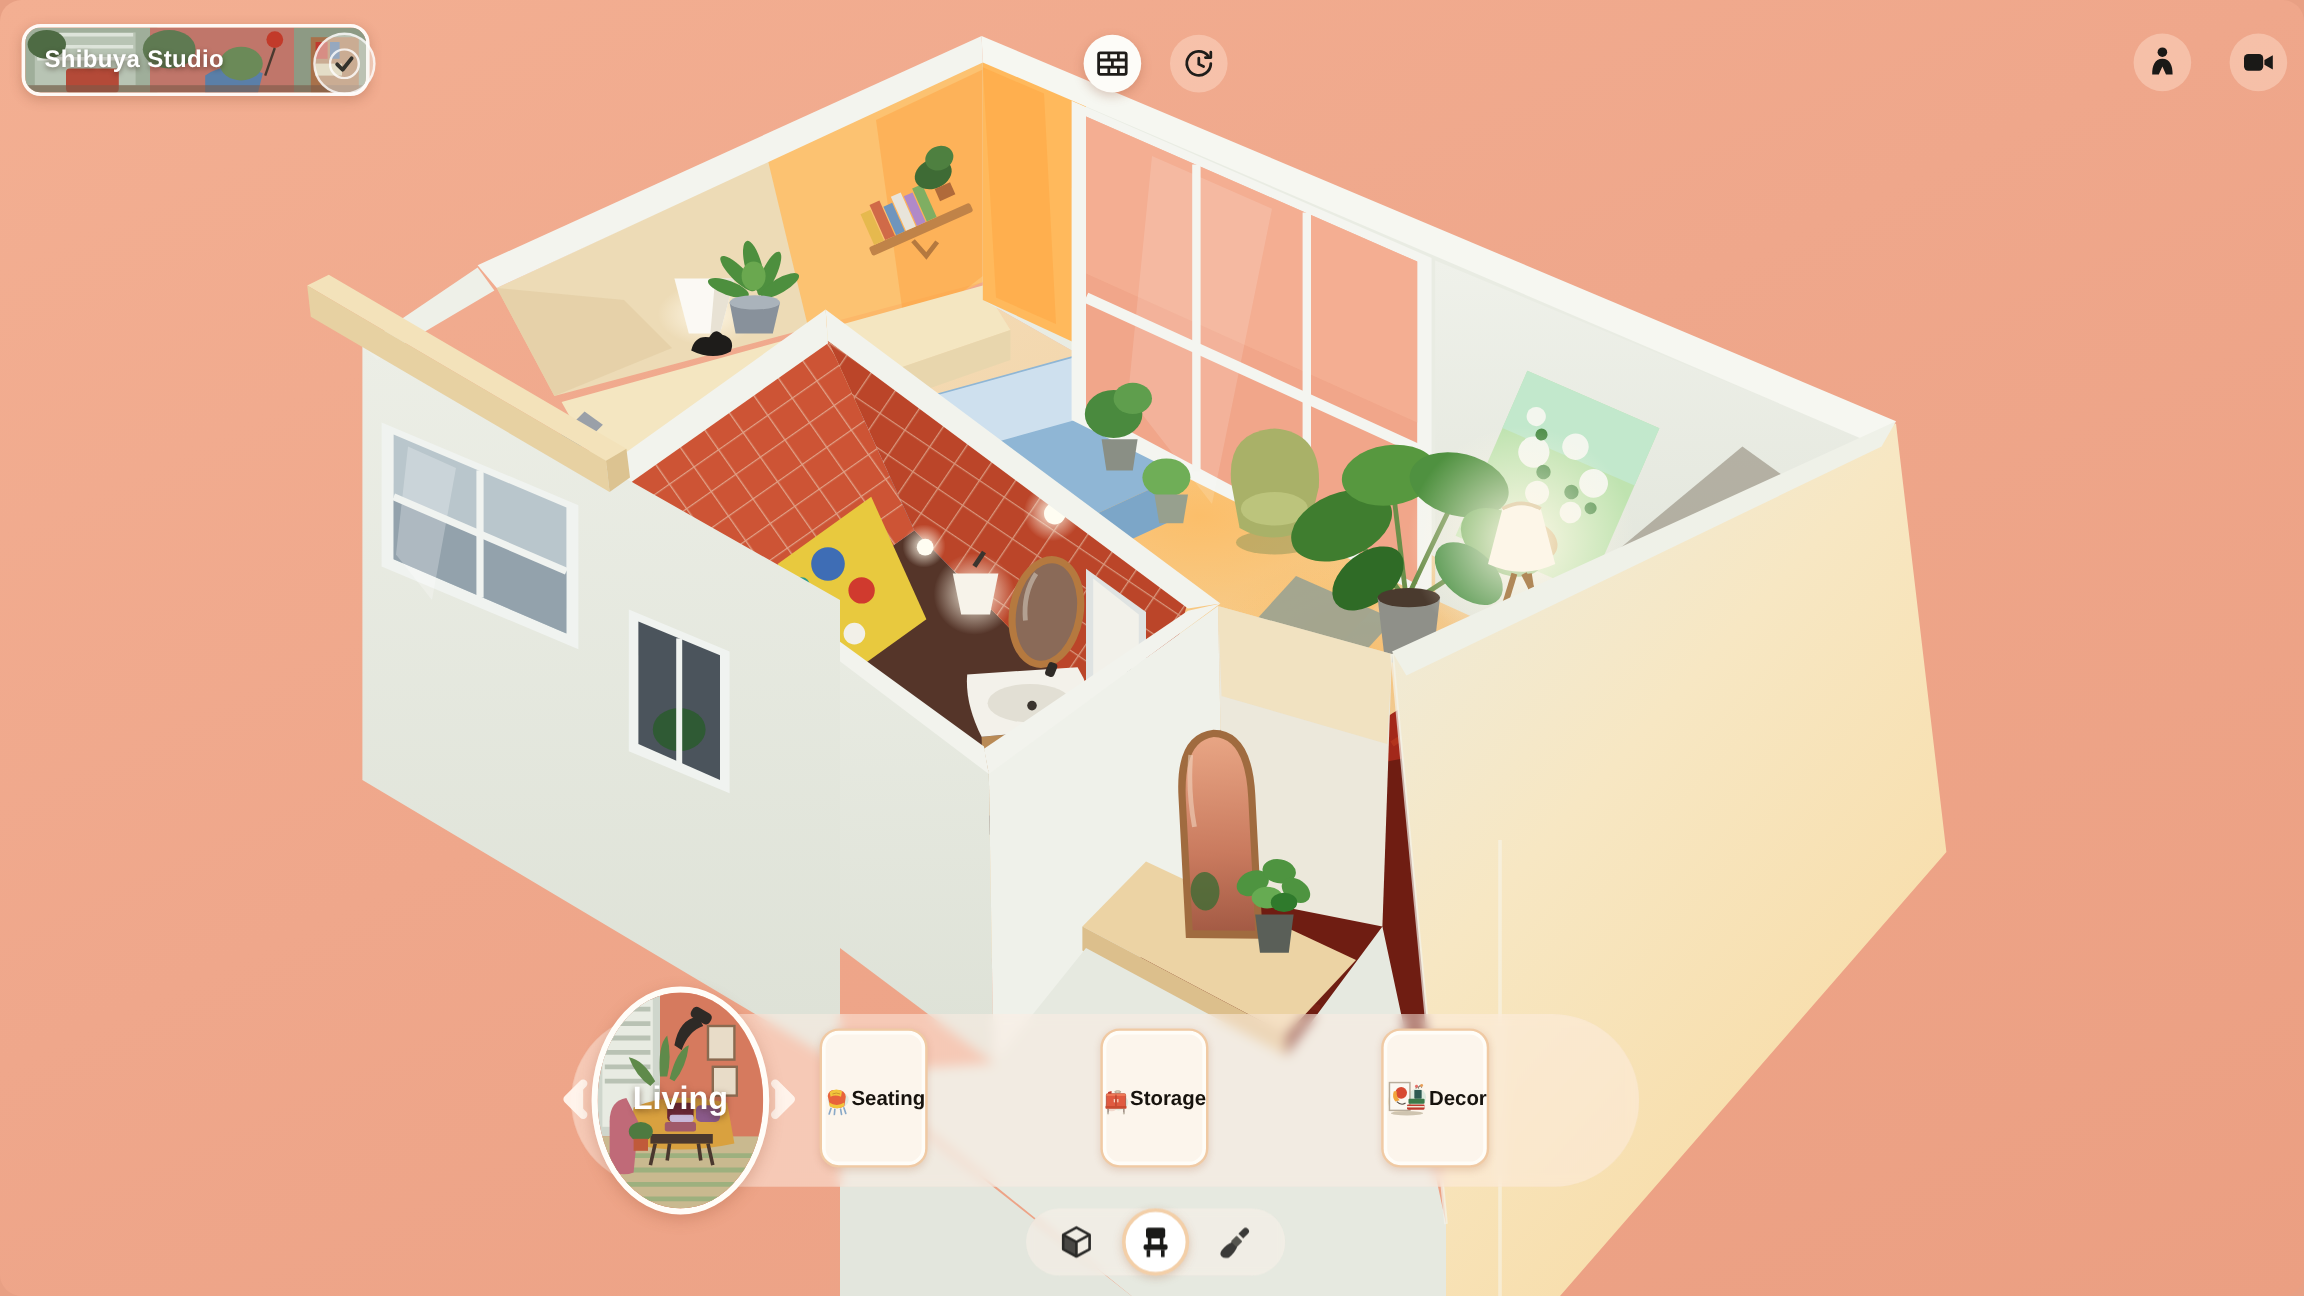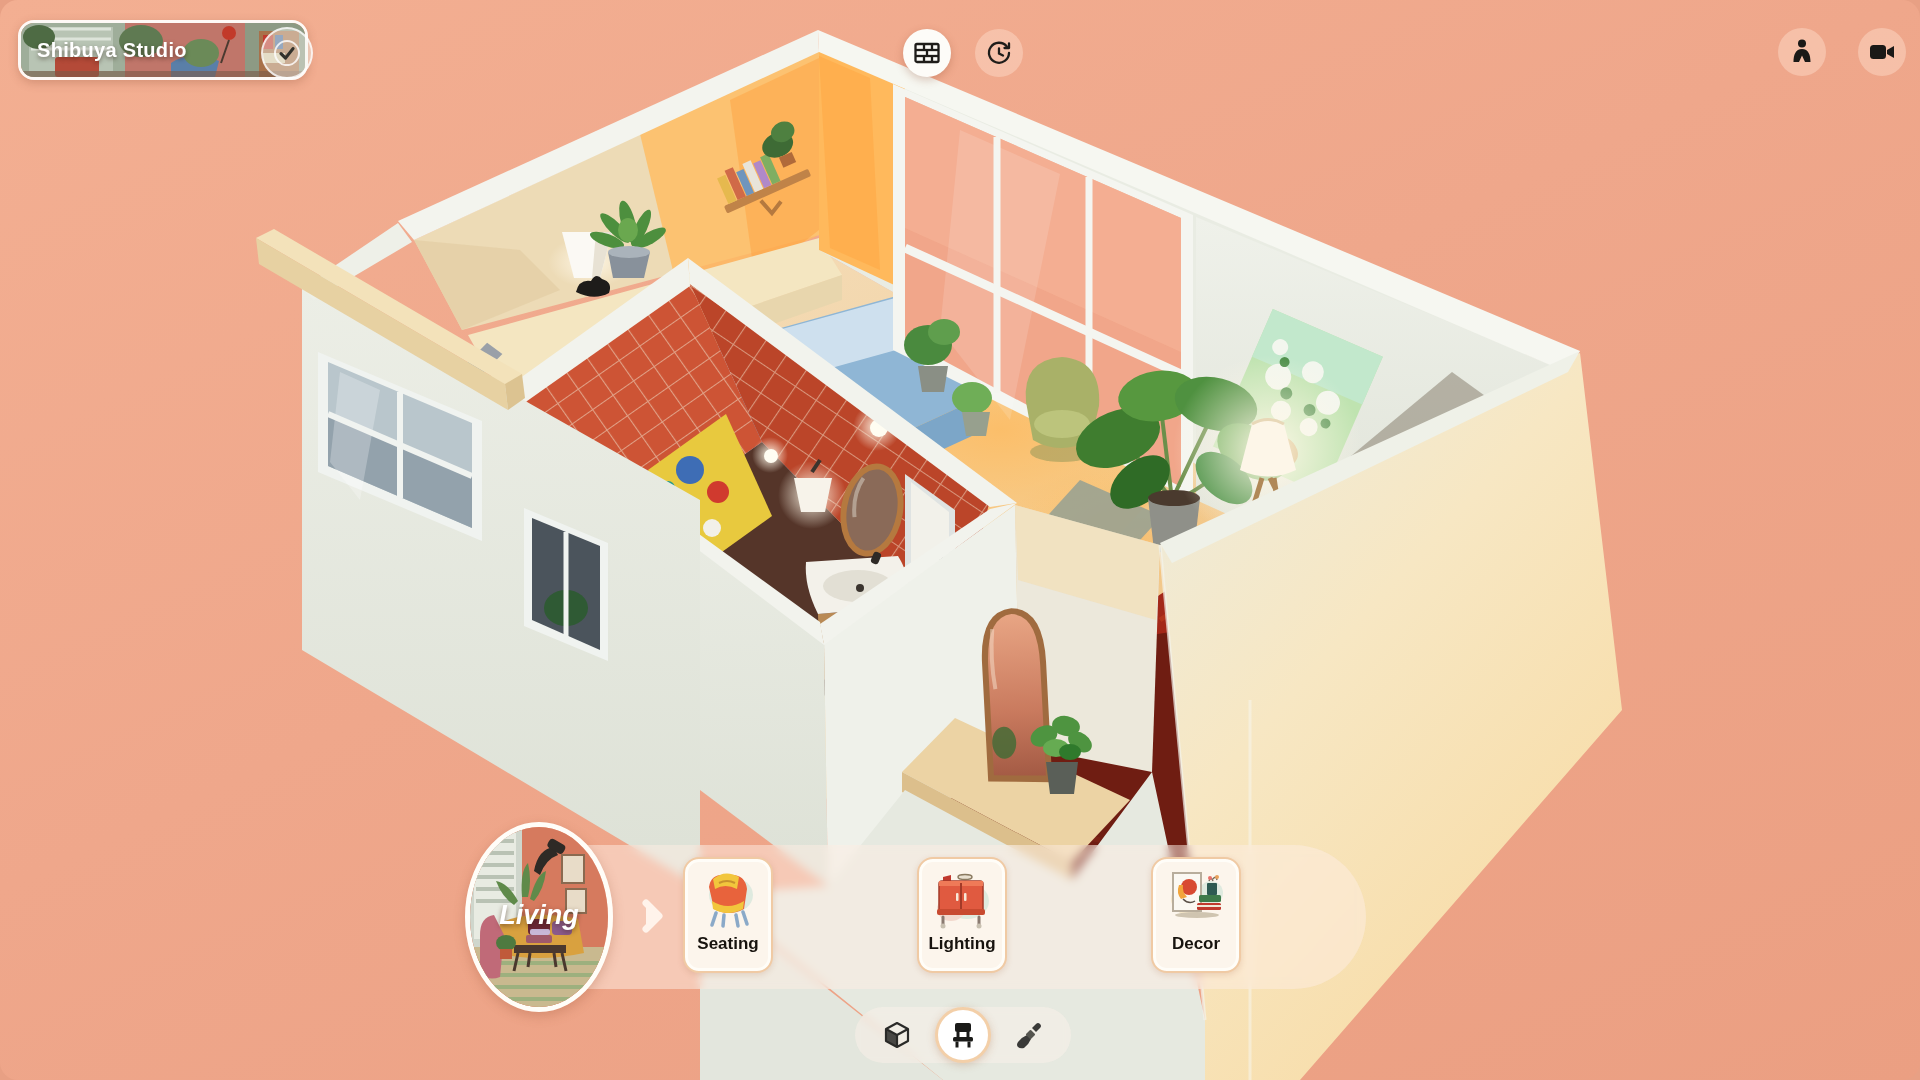--- a/index.html
+++ b/index.html
@@ -20,32 +20,32 @@
              border-radius:50%;background:rgba(245,243,238,.45);border:2px solid rgba(255,255,255,.75);
              display:flex;align-items:center;justify-content:center;}
   
   .btn-round{position:absolute;width:48px;height:48px;border-radius:50%;
              display:flex;align-items:center;justify-content:center;cursor:pointer;}
   .btn-ghost{background:rgba(255,227,209,.42);}
   .btn-white{background:#fdfcf8;box-shadow:0 3px 9px rgba(140,70,40,.28);}
   
   .carousel-bar{position:absolute;left:476px;top:845px;width:890px;height:144px;border-radius:72px;
              background:rgba(253,238,228,.5);backdrop-filter:blur(5px);}
-  .room-oval{position:absolute;left:465px;top:822px;width:148px;height:190px;border-radius:50%;
+  .room-oval{position:absolute;left:493px;top:822px;width:148px;height:190px;border-radius:50%;
              border:5px solid #fffdf8;overflow:hidden;cursor:pointer;
-             box-shadow:0 4px 12px rgba(150,80,50,.28);font-style:italic;}
+             box-shadow:0 4px 12px rgba(150,80,50,.28);}
   .room-oval .oval-label{position:absolute;left:0;right:0;top:50%;transform:translateY(-55%);
              text-align:center;color:#fff;font-size:27px;font-weight:700;
              text-shadow:0 2px 5px rgba(60,30,15,.55);}
   .car-arrow{position:absolute;top:898px;width:26px;height:36px;cursor:pointer;}
   
   .cat-card{position:absolute;top:857px;width:90px;height:116px;border-radius:16px;
              background:#fcf5ec;border:2px solid #f0caa4;cursor:pointer;
              box-shadow:inset 0 0 0 3px #fffdf8,0 2px 6px rgba(160,90,50,.18);
-             display:flex;flex-direction:column;align-items:center;}
+             display:flex;flex-direction:row;align-items:center;}
   .cat-card.hl{outline:4px solid rgba(255,255,255,.95);outline-offset:0px;
              box-shadow:inset 0 0 0 3px #fffdf8,0 0 14px rgba(255,255,255,.9);}
   .cat-card .cat-icon{width:62px;height:68px;margin-top:6px;}
   .cat-card .cat-label{font-size:17px;font-weight:600;color:#17130e;margin-top:1px;}
   
   .mode-pill{position:absolute;left:855px;top:1007px;width:216px;height:56px;border-radius:28px;
              background:rgba(255,244,236,.42);backdrop-filter:blur(4px);
              display:flex;align-items:center;justify-content:space-between;padding:0 22px;}
   .mode-slot{width:40px;height:40px;display:flex;align-items:center;justify-content:center;cursor:pointer;}
   .mode-active{width:56px;height:56px;border-radius:50%;background:#fff;border:3px solid #f3cfa8;
@@ -545,21 +545,21 @@
     <rect x="25" y="28" width="2.5" height="8" rx="1" fill="#f8e8d8"></rect>
     <rect x="33" y="28" width="2.5" height="8" rx="1" fill="#f8e8d8"></rect>
     <rect x="6" y="44" width="48" height="6" rx="2" fill="#c84a30"></rect>
     <g stroke="#8a7a70" stroke-width="3" stroke-linecap="round">
       <line x1="12" y1="52" x2="12" y2="60"></line>
           <line x1="48" y1="52" x2="48" y2="60"></line>
     </g>
     <circle cx="12" cy="61" r="2.5" fill="#c8c0b0"></circle>
         <circle cx="48" cy="61" r="2.5" fill="#c8c0b0"></circle>
   </svg>
-  <span class="cat-label">Lighting</span>
+  <span class="cat-label">Storage</span>
 </div>
 
 
 <div class="cat-card" style="left:1151px">
   <svg class="cat-icon" viewBox="0 0 62 68">
     <ellipse cx="24" cy="34" rx="18" ry="16" fill="#f5e6c8"></ellipse>
     <ellipse cx="46" cy="28" rx="12" ry="12" fill="#dfeadf"></ellipse>
     <rect x="8" y="8" width="28" height="38" fill="#fbf8f2" stroke="#b8ad9c" stroke-width="2"></rect>
     <circle cx="24" cy="22" r="8" fill="#d84a32"></circle>
     <path d="M14,20 q-3,8 2,14 l6,-2 q-5,-5 -4,-12 z" fill="#f2a53c"></path>

